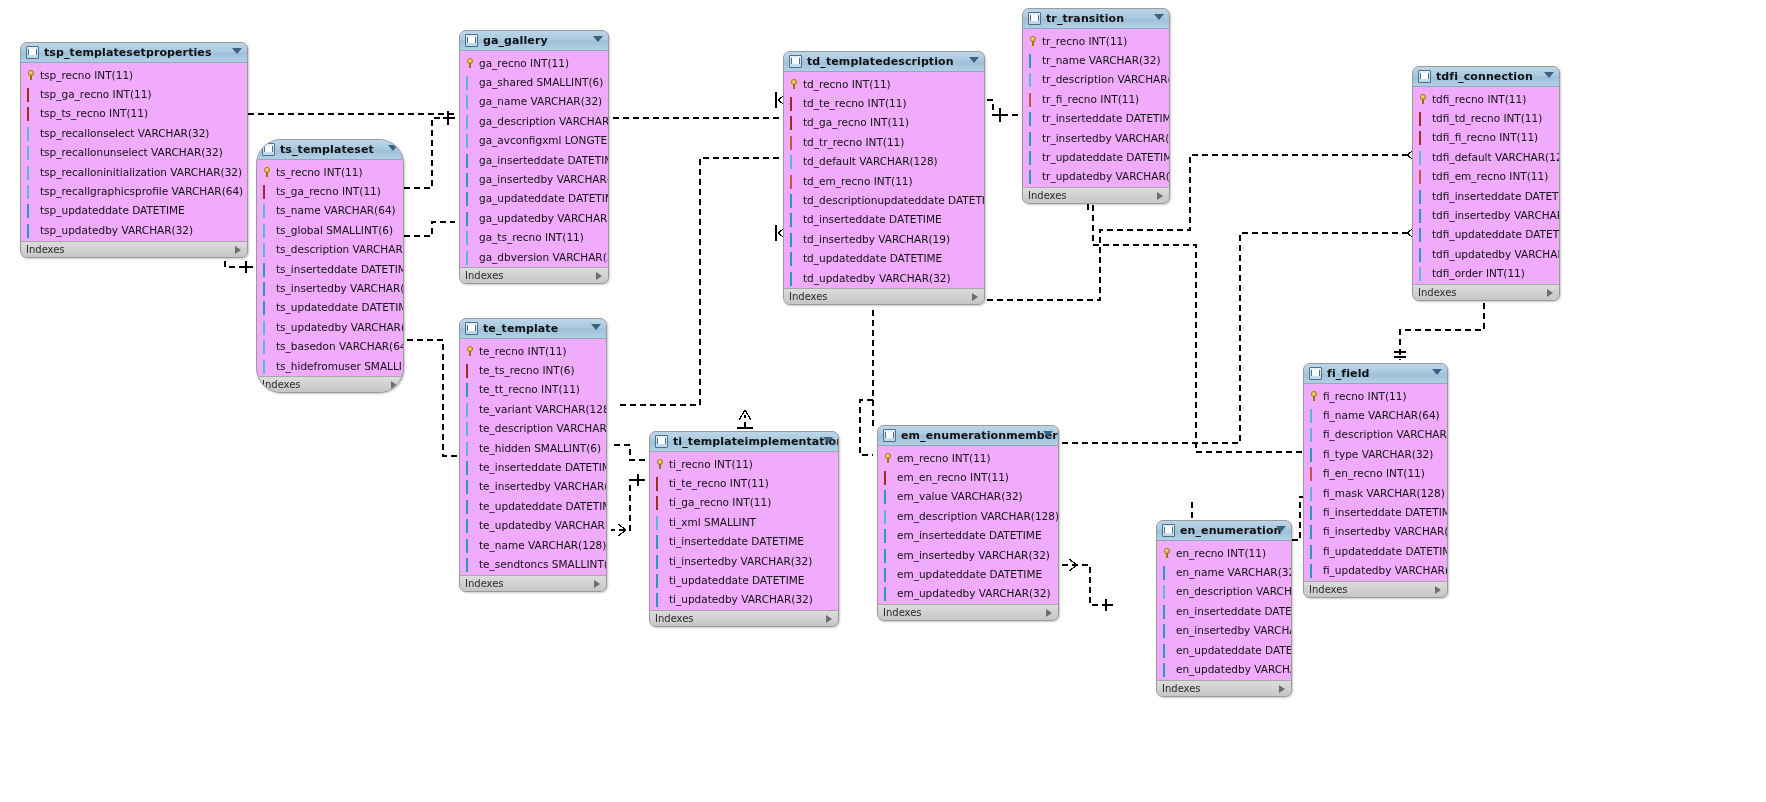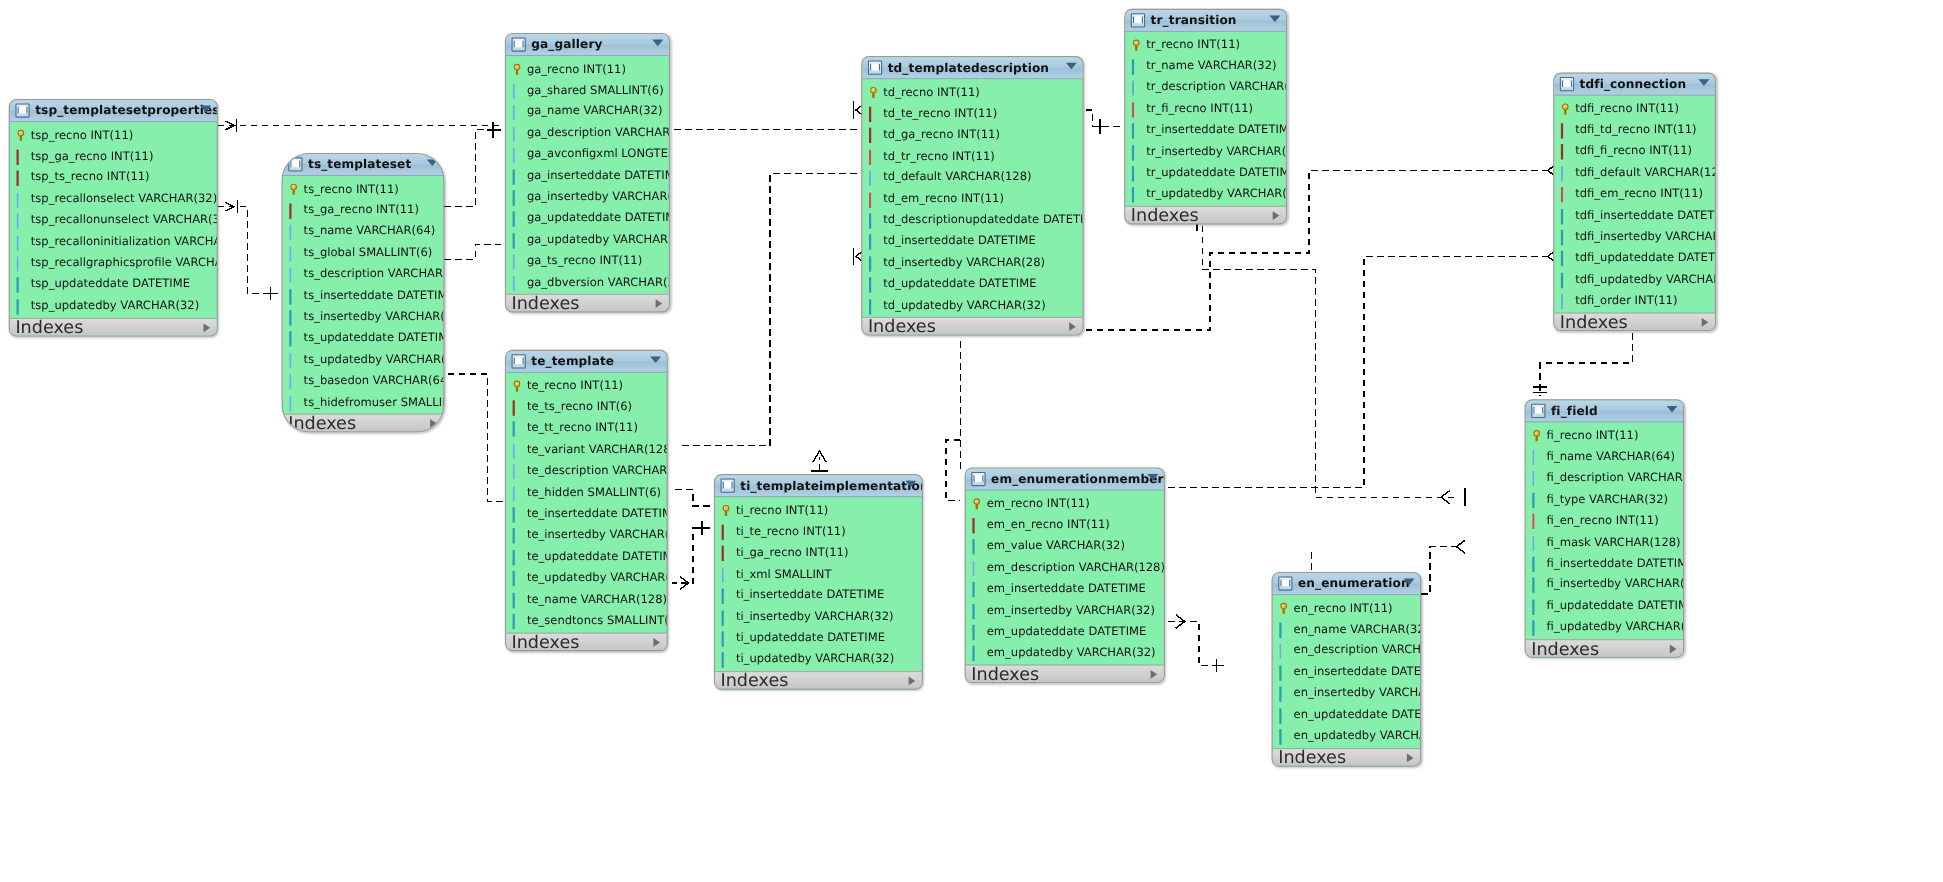--- a/index.html
+++ b/index.html
@@ -8,21 +8,21 @@
     background:#ffffff;
     font-family:"DejaVu Sans","Liberation Sans",sans-serif;
     overflow:hidden;
     position:relative;
   }
   #canvas{position:absolute;left:0;top:0;width:1766px;height:802px;}
 
   
   .tbl{
     position:absolute;
-    background:#86efac;
+    background:#f0abfc;
     border:1px solid #9a9a9a;
     border-radius:7px;
     box-sizing:border-box;
     box-shadow:1px 1px 2px rgba(0,0,0,.22);
     overflow:hidden;
     z-index:5;
   }
   .tbl-hdr{
     height:19px;
     display:flex;align-items:center;
@@ -84,21 +84,21 @@
   .key::after{
     content:"";position:absolute;left:3px;top:5px;width:2px;height:5px;
     background:#e2a917;border:1px solid #9c7406;box-sizing:border-box;
   }
   .idx{
     height:15px;
     display:flex;align-items:center;
     padding-left:5px;
     background:linear-gradient(to bottom,#dcdcdc,#c6c6c6);
     border-top:1px solid #a8a8a8;
-    font-size:16px;color:#2a2a2a;
+    font-size:10px;color:#2a2a2a;
     position:relative;
   }
   .idx-arrow{
     position:absolute;right:6px;top:4px;
     width:0;height:0;
     border-top:4px solid transparent;border-bottom:4px solid transparent;
     border-left:6px solid #6d6d6d;
   }
   #connlayer{position:absolute;left:0;top:0;width:1766px;height:802px;z-index:1;pointer-events:none;}
 </style>
@@ -164,21 +164,21 @@
       <path d="M1415,227 L1407,233 L1415,239"></path>
       <path d="M638,474 L638,486 M634,480 L645,480"></path>
       <path d="M618,524 L626,530 L618,536"></path>
       <path d="M1069,559 L1077,565 L1069,571 M1106,599 L1106,611 M1102,605 L1113,605"></path>
       <path d="M1332,491 L1324,497 L1332,503"></path>
       <path d="M1277,534 L1269,540 L1277,546"></path>
       <path d="M1394,352 L1406,352 M1394,357 L1406,357"></path>
       <path d="M739,420 L745,410 L751,420 M737,428 L753,428"></path>
     </g>
   </svg>
-<div class="tbl" style="left: 8px; top: 42px; width: 190px; margin-top: 48px;">
+<div class="tbl" style="left: 20px; top: 42px; width: 228px;">
       <div class="tbl-hdr">
         <span class="tbl-ico"></span>
         <span class="tbl-name">tsp_templatesetproperties</span>
         <span class="tbl-caret"></span>
       </div>
       <div class="cols">
         <div class="col">
           <span class="gly">
             <span class="key"></span>
           </span>
@@ -439,21 +439,21 @@
         <div class="col">
           <span class="gly"><span class="dia d-nn"></span></span>
           <span class="cn">td_descriptionupdateddate DATETIME</span>
         </div>
         <div class="col">
           <span class="gly"><span class="dia d-nn"></span></span>
           <span class="cn">td_inserteddate DATETIME</span>
         </div>
         <div class="col">
           <span class="gly"><span class="dia d-nn"></span></span>
-          <span class="cn">td_insertedby VARCHAR(28)</span>
+          <span class="cn">td_insertedby VARCHAR(19)</span>
         </div>
         <div class="col">
           <span class="gly"><span class="dia d-nn"></span></span>
           <span class="cn">td_updateddate DATETIME</span>
         </div>
         <div class="col">
           <span class="gly"><span class="dia d-nn"></span></span>
           <span class="cn">td_updatedby VARCHAR(32)</span>
         </div>
       </div>
@@ -557,21 +557,21 @@
         <div class="col">
           <span class="gly"><span class="dia d-nul"></span></span>
           <span class="cn">tdfi_order INT(11)</span>
         </div>
       </div>
       <div class="idx">
         <span>Indexes</span>
         <span class="idx-arrow"></span>
       </div>
     </div>
-    <div class="tbl" style="left: 1386px; top: 363px; width: 145px;">
+    <div class="tbl" style="left: 1303px; top: 363px; width: 145px;">
       <div class="tbl-hdr">
         <span class="tbl-ico"></span>
         <span class="tbl-name">fi_field</span>
         <span class="tbl-caret"></span>
       </div>
       <div class="cols">
         <div class="col">
           <span class="gly">
             <span class="key"></span>
           </span>

